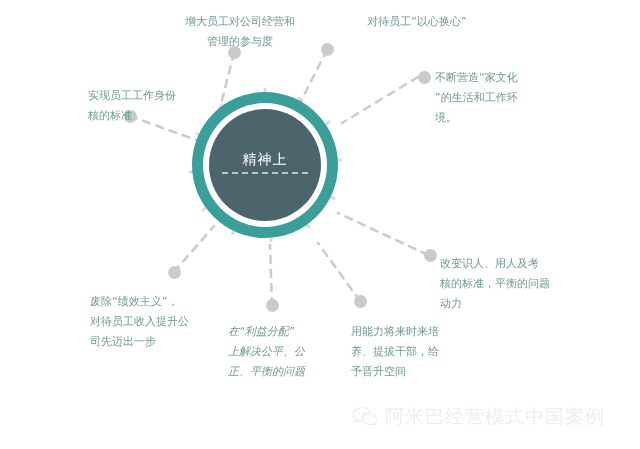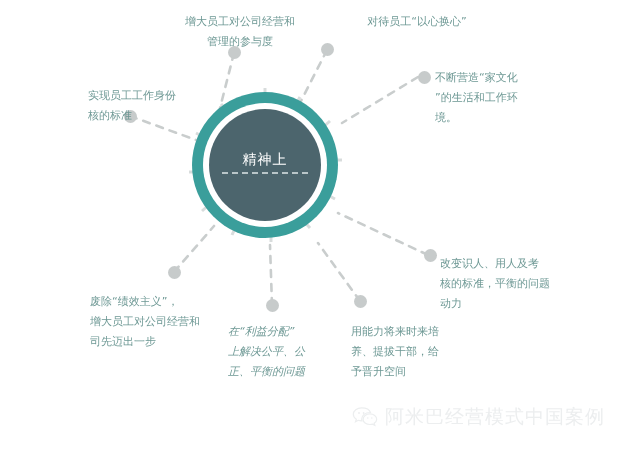--- a/index.html
+++ b/index.html
@@ -125,21 +125,21 @@
 境。</div>
 
   <div class="lbl l" style="left:88px;top:86px;width:120px;">实现员工工作身份
 核的标准</div>
 
   <div class="lbl l" style="left:440px;top:254px;width:132px;">改变识人、用人及考
 核的标准，平衡的问题
 动力</div>
 
   <div class="lbl l" style="left:90px;top:292px;width:140px;">废除“绩效主义”，
-增大员工对公司经营和
+对待员工收入提升公
 司先迈出一步</div>
 
   <div class="lbl l" style="left:228px;top:322px;width:120px;font-style:italic;">在“利益分配”
 上解决公平、公
 正、平衡的问题</div>
 
   <div class="lbl l" style="left:351px;top:322px;width:130px;">用能力将来时来培
 养、提拔干部，给
 予晋升空间</div>
 

